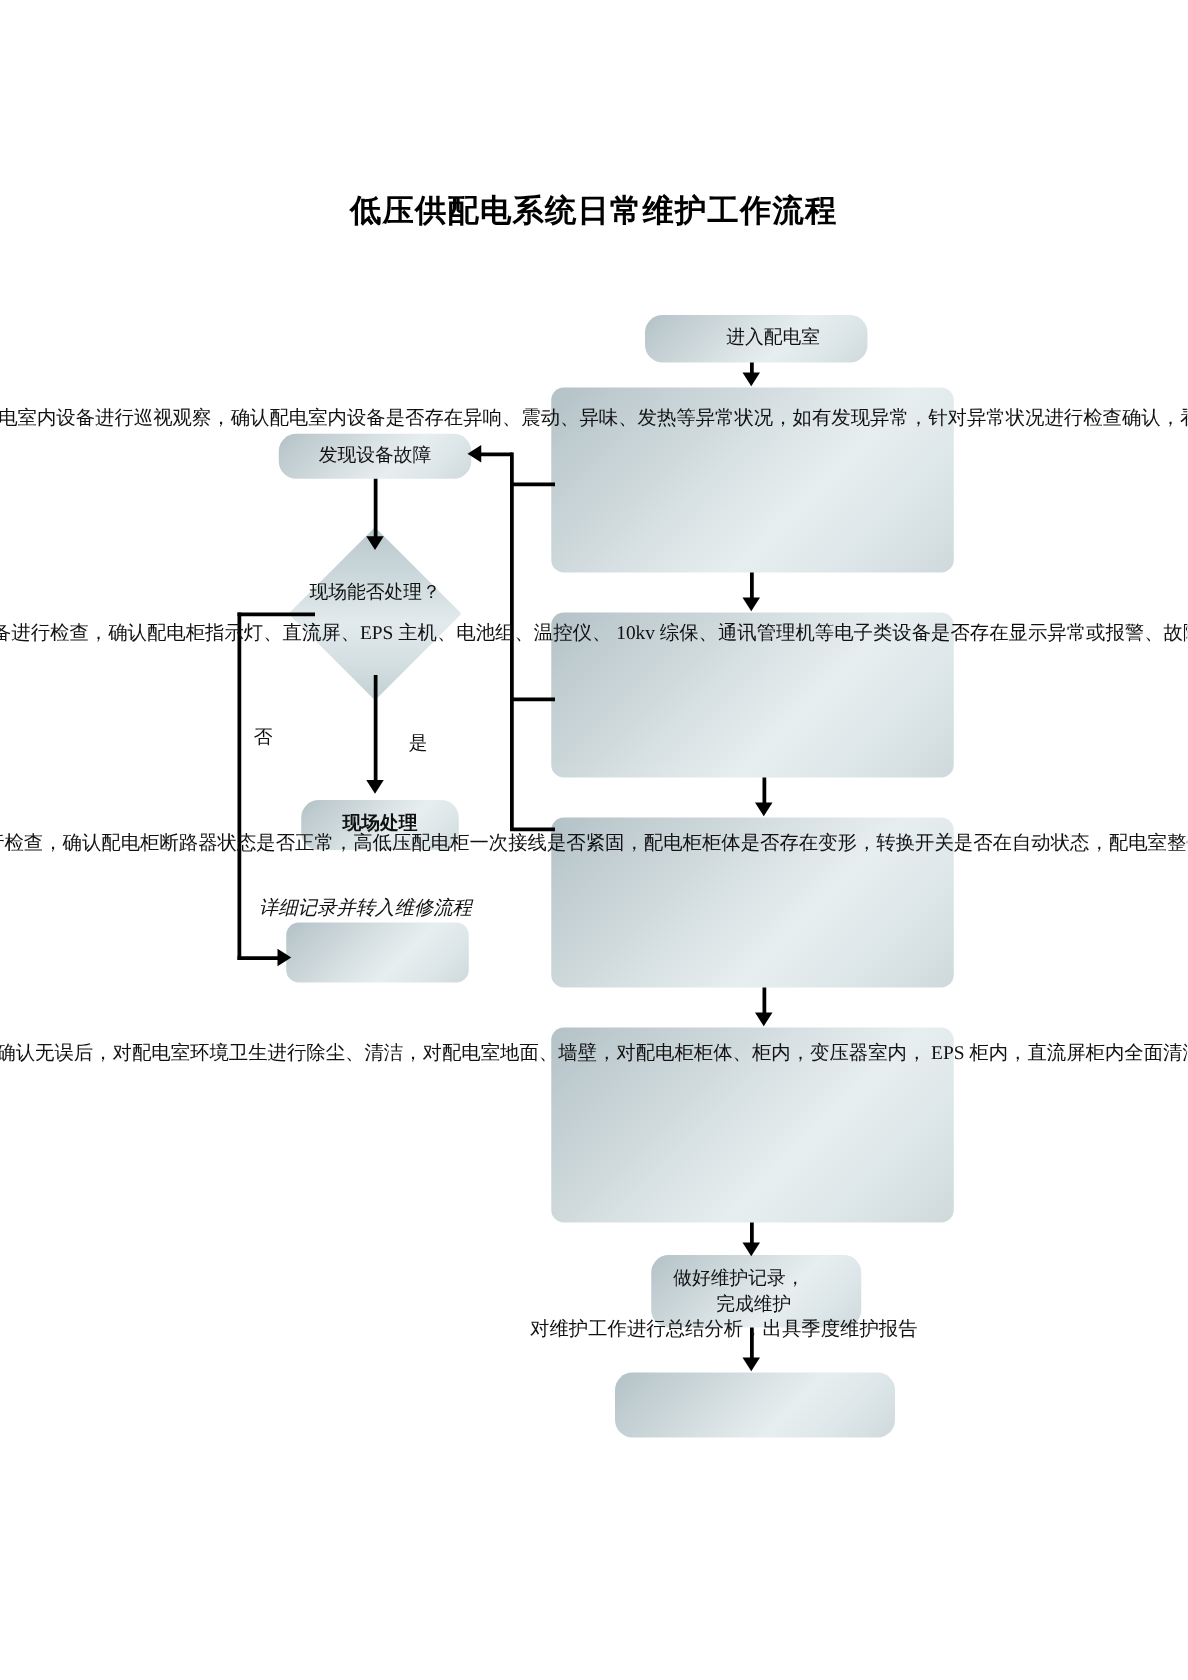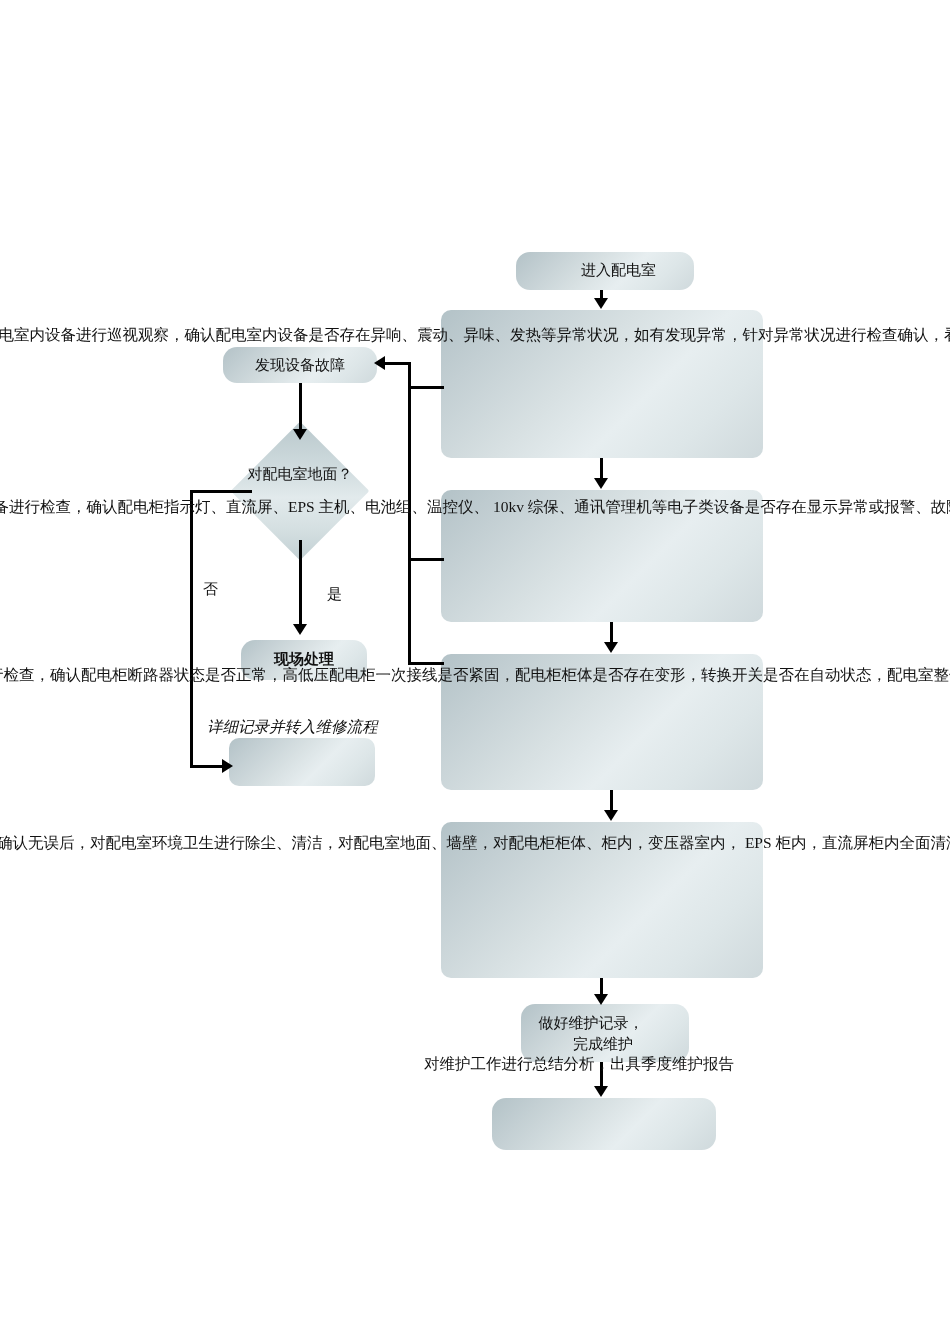--- a/index.html
+++ b/index.html
@@ -123,20 +123,21 @@
   }
   .layer-text { z-index: 5; }
   .layer-shape { z-index: 2; }
   .layer-line { z-index: 4; }
 </style>
 </head>
 <body>
 
 <div id="page">
 
+  <div class="page-title layer-text">低压供配电系统日常维护工作流程</div>
 
   <div class="node pill layer-shape" style="left:516px; top:252px; width:178px; height:38px;"></div>
   <div class="node-label layer-text" style="left:516px; top:260px; width:205px;">进入配电室</div>
 
   <div class="node layer-shape" style="left:441px; top:310px; width:322px; height:148px;"></div>
 
   <div class="node layer-shape" style="left:441px; top:490px; width:322px; height:132px;"></div>
 
   <div class="node layer-shape" style="left:441px; top:654px; width:322px; height:136px;"></div>
 
@@ -146,21 +147,21 @@
   <div class="node-label layer-text" style="left:521px; top:1013px; width:140px;">做好维护记录，</div>
   <div class="node-label layer-text" style="left:521px; top:1034px; width:164px;">完成维护</div>
 
   <div class="node pill layer-shape" style="left:492px; top:1098px; width:224px; height:52px;"></div>
   <div class="overflow-text layer-text" style="left:424px; top:1053px;">对维护工作进行总结分析，出具季度维护报告</div>
 
   <div class="node pill layer-shape" style="left:223px; top:347px; width:154px; height:36px;"></div>
   <div class="node-label layer-text" style="left:223px; top:355px; width:154px;">发现设备故障</div>
 
   <div class="diamond layer-shape" style="left:251px; top:442px; width:98px; height:98px;"></div>
-  <div class="node-label layer-text" style="left:218px; top:464px; width:164px;">对配电室地面？</div>
+  <div class="node-label layer-text" style="left:218px; top:464px; width:164px;">现场能否处理？</div>
 
   <div class="node pill layer-shape" style="left:241px; top:640px; width:126px; height:40px;"></div>
   <div class="node-label layer-text" style="left:241px; top:649px; width:126px;font-weight:bold;">现场处理</div>
 
   <div class="node layer-shape" style="left:229px; top:738px; width:146px; height:48px;"></div>
   <div class="overflow-text layer-text" style="left:207px; top:716px;font-style:italic;">详细记录并转入维修流程</div>
 
   <div class="overflow-text layer-text" style="left:-172px; top:324px;">进入配电室后，首先对配电室内设备进行巡视观察，确认配电室内设备是否存在异响、震动、异味、发热等异常状况，如有发现异常，针对异常状况进行检查确认，看是否存在检修隐患</div>
 
   <div class="overflow-text layer-text" style="left:-146px; top:496px;">对配电室内电子类设备进行检查，确认配电柜指示灯、直流屏、EPS 主机、电池组、温控仪、 10kv 综保、通讯管理机等电子类设备是否存在显示异常或报警、故障信息</div>

